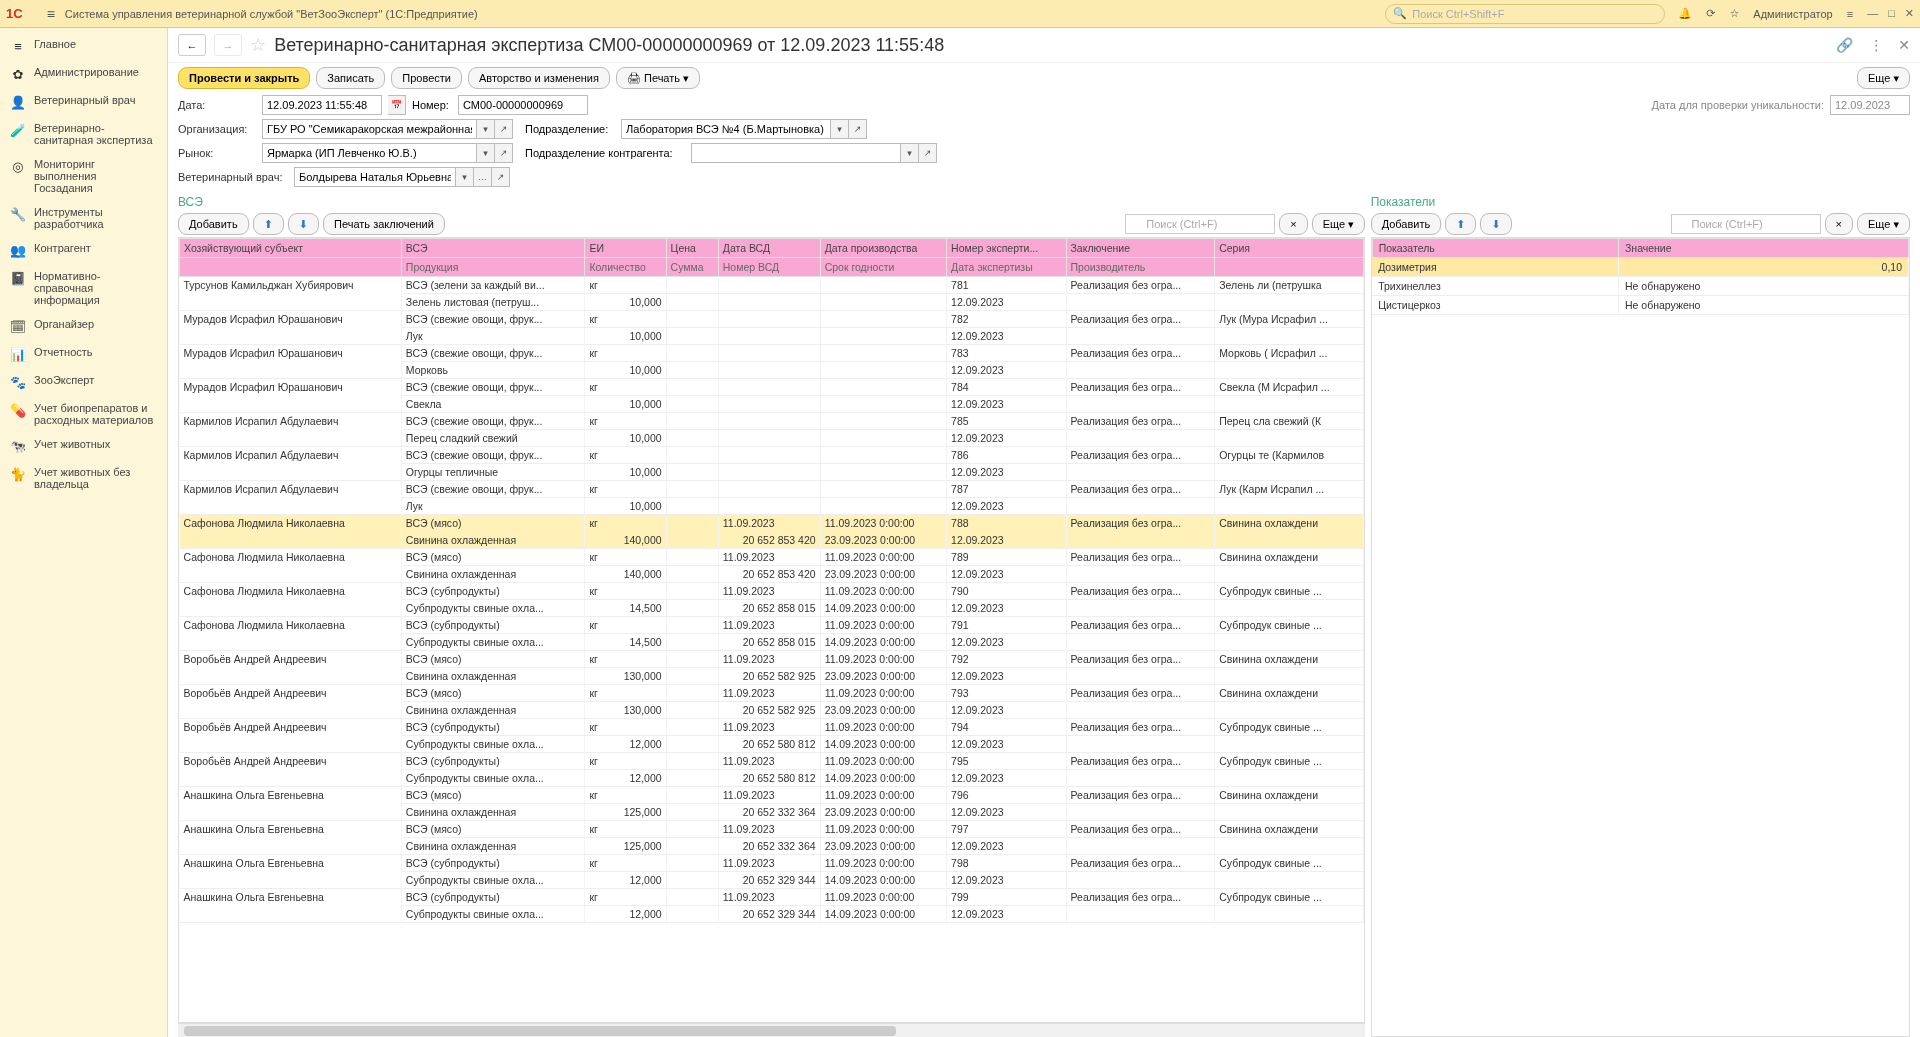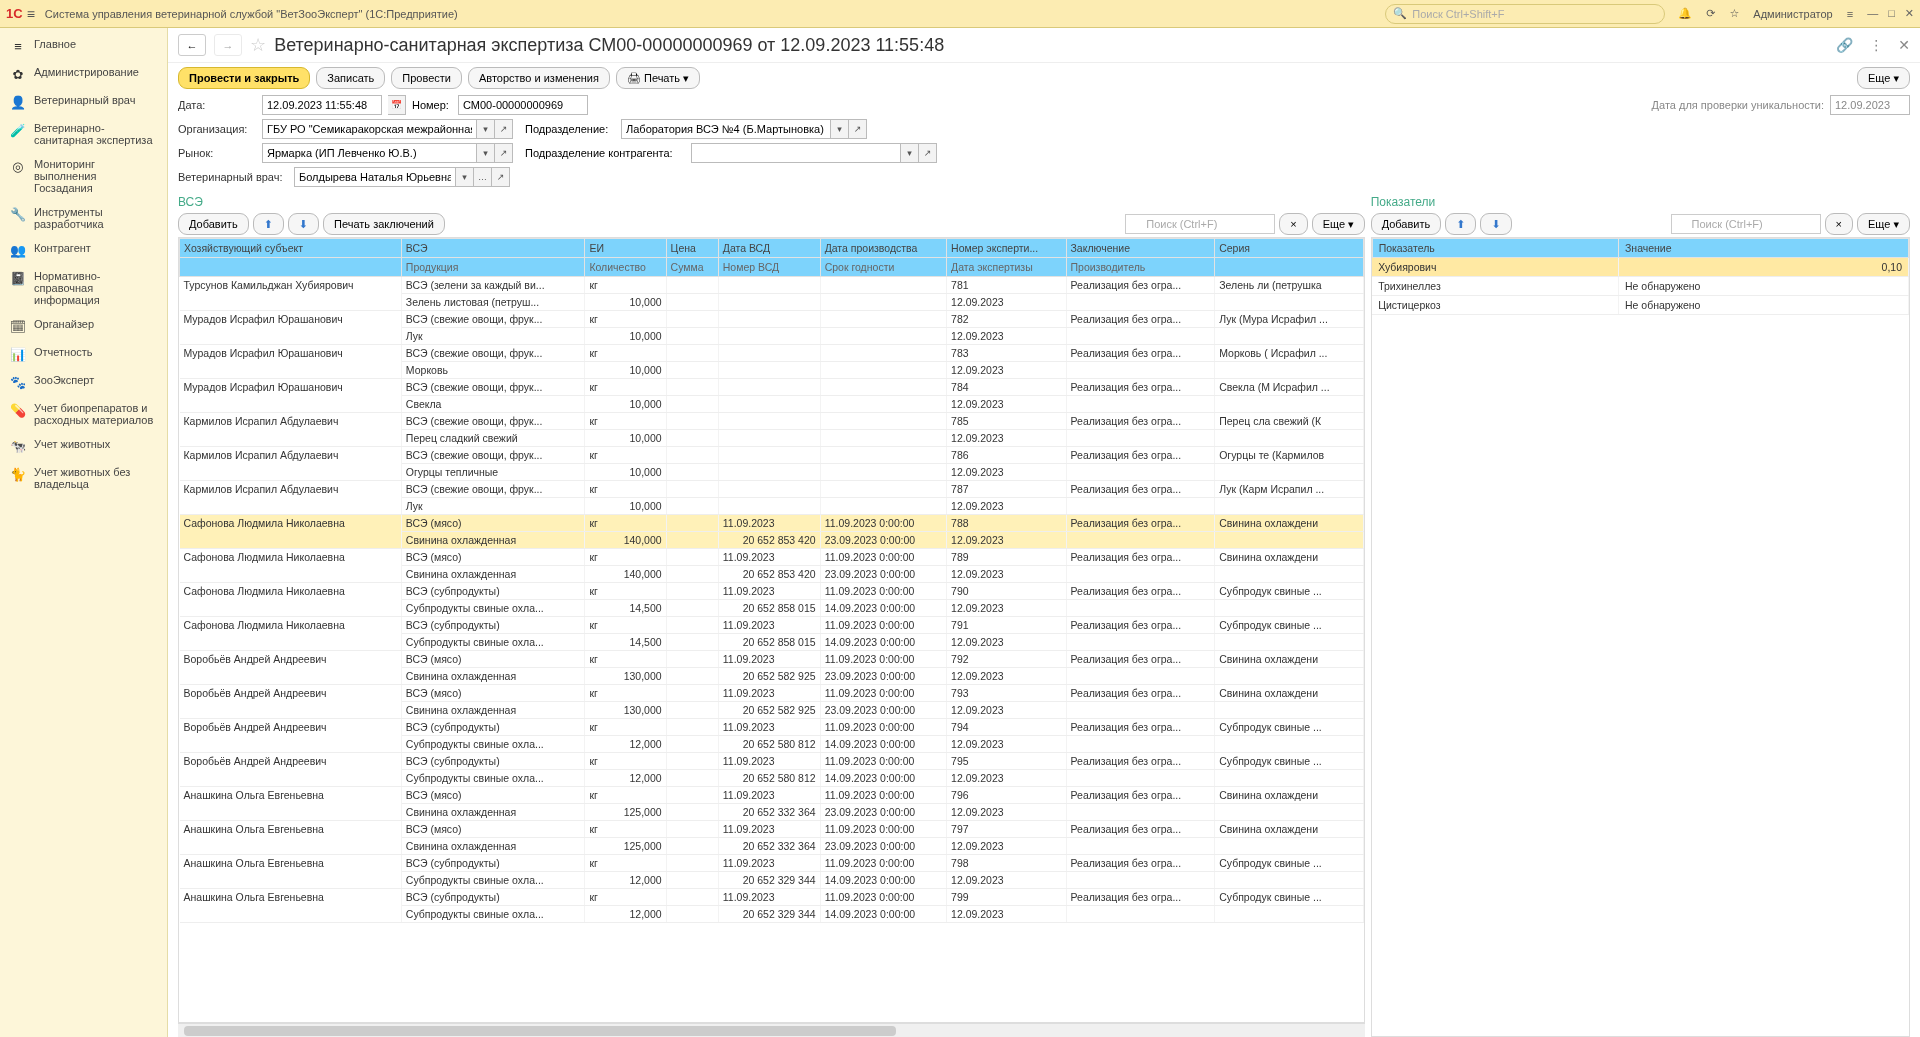--- a/index.html
+++ b/index.html
@@ -1,18 +1,18 @@
 <!DOCTYPE html>
 <html><head>
 <meta charset="utf-8">
 <style>
 * { box-sizing: border-box; margin: 0; padding: 0; font-family: Arial, sans-serif; }
 body { font-size: 11px; background: #fff; overflow: hidden; }
 .titlebar { height: 28px; background: #fcecb2; display: flex; align-items: center; padding: 0 6px; border-bottom: 1px solid #d9c97a; }
-.tb-logo { color: #d72b2b; font-weight: bold; font-size: 13px; margin-right: 4px; }
+.tb-logo { color: #d72b2b; font-weight: bold; font-size: 13px; margin-right: 24px; }
 .tb-burger { font-size: 14px; margin-right: 10px; color: #555; cursor: pointer; }
 .tb-title { color: #555; flex: 0 0 auto; }
 .tb-spacer { flex: 1; }
 .tb-search { width: 280px; height: 20px; border: 1px solid #d9c97a; border-radius: 10px; padding: 0 8px; color: #aaa; display: flex; align-items: center; gap: 5px; }
 .tb-icons { display: flex; gap: 14px; margin-left: 14px; align-items: center; color: #555; }
 .tb-icons span { cursor: pointer; }
 .tb-winbtn { margin-left: 14px; display: flex; gap: 10px; color: #666; }
 .main { display: flex; height: calc(100vh - 28px); }
 .sidebar { width: 168px; background: #fdf6d9; border-right: 1px solid #e5dca7; padding-top: 4px; }
 .sb-item { display: flex; align-items: flex-start; gap: 8px; padding: 6px 10px; color: #444; cursor: pointer; }
@@ -34,21 +34,21 @@
 .inp-sel { display: inline-flex; align-items: center; }
 .inp-sel .sel-btn { width: 18px; height: 20px; border: 1px solid #bbb; border-left: none; background: #f3f3f3; display: inline-flex; align-items: center; justify-content: center; font-size: 9px; color: #555; }
 .section-row { display: flex; gap: 6px; padding: 6px 10px 0 10px; }
 .section-col { flex: 1; display: flex; flex-direction: column; min-width: 0; }
 .sec-title { color: #4a8; font-size: 12px; margin-bottom: 4px; }
 .sec-toolbar { display: flex; gap: 4px; align-items: center; margin-bottom: 2px; }
 .sec-toolbar .spacer { flex: 1; }
 .searchbox { height: 20px; border: 1px solid #ccc; width: 150px; padding: 0 20px; color: #aaa; display: flex; align-items: center; }
 .table-wrap { flex: 1; border: 1px solid #ddd; overflow: auto; font-size: 10.5px; }
 table { border-collapse: collapse; width: 100%; }
-th { background: #7dd3fc; border: 1px solid #e2e2e2; padding: 3px 4px; text-align: left; font-weight: normal; color: #444; position: sticky; top: 0; }
+th { background: #f9a8d4; border: 1px solid #e2e2e2; padding: 3px 4px; text-align: left; font-weight: normal; color: #444; position: sticky; top: 0; }
 td { border-bottom: 1px solid #eee; border-right: 1px solid #f3f3f3; padding: 2px 4px; color: #333; vertical-align: top; }
 .subhead th { color: #666; }
 tr.row-sel td { background: #fff1b8; }
 .num { text-align: right; }
 .ind-table td, .ind-table th { padding: 3px 6px; }
 .ind-row-sel td { background: #ffe9a3; }
 .scroll-x { height: 14px; background: #f0f0f0; border-top: 1px solid #ddd; }
 .scroll-thumb { height: 10px; width: 60%; background: #ccc; margin: 2px 0 0 6px; border-radius: 4px; }
 </style>
 </head>
@@ -679,21 +679,21 @@
         <div class="table-wrap">
           <table id="ind-table" class="ind-table">
               <thead>
                 <tr>
                   <th>Показатель</th>
                   <th>Значение</th>
                 </tr>
               </thead>
               <tbody>
                 <tr class="ind-row-sel">
-                  <td>Хубиярович</td>
+                  <td>Дозиметрия</td>
                   <td class="num">0,10</td>
                 </tr>
                 <tr>
                   <td>Трихинеллез</td>
                   <td>Не обнаружено</td>
                 </tr>
                 <tr>
                   <td>Цистицеркоз</td>
                   <td>Не обнаружено</td>
                 </tr>

